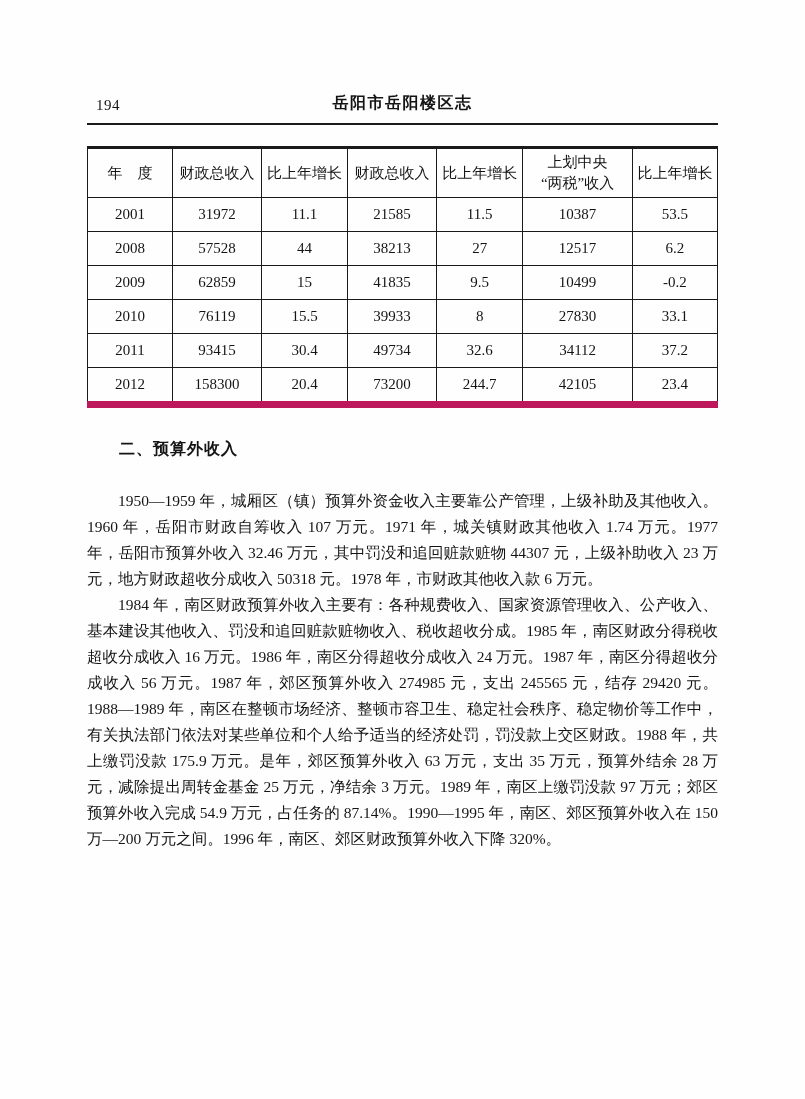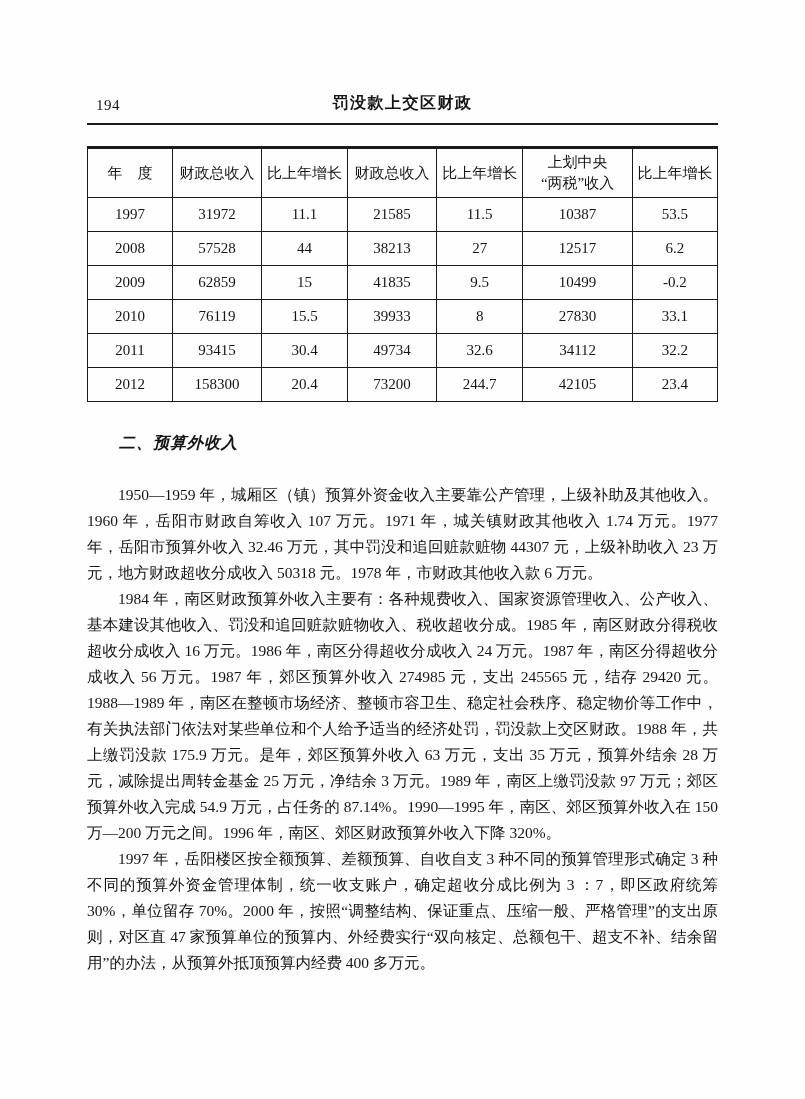--- a/index.html
+++ b/index.html
@@ -40,63 +40,62 @@
     letter-spacing: 1.5px;
     line-height: 20px;
   }
   
   .fin-table {
     width: 100%;
     margin-top: 21px;
     border-collapse: collapse;
     table-layout: fixed;
     border-top: 3px solid #1a1a1a;
-    border-bottom: 1px solid #be185d;
+    border-bottom: 7px solid #be185d;
   }
   .fin-table th, .fin-table td {
     border: 1px solid #1a1a1a;
     text-align: center;
     vertical-align: middle;
     padding: 0;
     font-weight: normal;
     font-size: 15px;
   }
   .fin-table th {
     height: 48px;
     white-space: pre-line;
     line-height: 21px;
   }
   .fin-table td { height: 33px; }
   
   .section-heading {
     margin-top: 31px;
     font-size: 16px;
     font-weight: 700;
-    font-style: italic;
     text-indent: 2em;
     letter-spacing: 1px;
   }
   .body-text { margin-top: 28px; }
   .body-text p {
     margin: 0;
     font-size: 15.5px;
     line-height: 26px;
     text-align: justify;
     text-indent: 2em;
   }
 </style>
 </head>
 <body>
 
 <div class="page">
   <div class="content">
 
     <div class="page-header">
       <span class="page-number">194</span>
-      <div class="book-title">罚没款上交区财政</div>
+      <div class="book-title">岳阳市岳阳楼区志</div>
     </div>
 
     <table class="fin-table">
       <colgroup>
         <col style="width:13.5%">
         <col style="width:14.1%">
         <col style="width:13.7%">
         <col style="width:14.1%">
         <col style="width:13.7%">
         <col style="width:17.4%">
@@ -109,21 +108,21 @@
           <th>比上年增长</th>
           <th>财政总收入</th>
           <th>比上年增长</th>
           <th>上划中央
 “两税”收入</th>
           <th>比上年增长</th>
         </tr>
       </thead>
       <tbody>
           <tr>
-            <td>1997</td>
+            <td>2001</td>
             <td>31972</td>
             <td>11.1</td>
             <td>21585</td>
             <td>11.5</td>
             <td>10387</td>
             <td>53.5</td>
           </tr>
           <tr>
             <td>2008</td>
             <td>57528</td>
@@ -151,36 +150,35 @@
             <td>27830</td>
             <td>33.1</td>
           </tr>
           <tr>
             <td>2011</td>
             <td>93415</td>
             <td>30.4</td>
             <td>49734</td>
             <td>32.6</td>
             <td>34112</td>
-            <td>32.2</td>
+            <td>37.2</td>
           </tr>
           <tr>
             <td>2012</td>
             <td>158300</td>
             <td>20.4</td>
             <td>73200</td>
             <td>244.7</td>
             <td>42105</td>
             <td>23.4</td>
           </tr>
         </tbody>
     </table>
 
     <div class="section-heading">二、预算外收入</div>
 
     <div class="body-text">
       <p>1950—1959 年，城厢区（镇）预算外资金收入主要靠公产管理，上级补助及其他收入。1960 年，岳阳市财政自筹收入 107 万元。1971 年，城关镇财政其他收入 1.74 万元。1977 年，岳阳市预算外收入 32.46 万元，其中罚没和追回赃款赃物 44307 元，上级补助收入 23 万元，地方财政超收分成收入 50318 元。1978 年，市财政其他收入款 6 万元。</p>
       <p>1984 年，南区财政预算外收入主要有：各种规费收入、国家资源管理收入、公产收入、基本建设其他收入、罚没和追回赃款赃物收入、税收超收分成。1985 年，南区财政分得税收超收分成收入 16 万元。1986 年，南区分得超收分成收入 24 万元。1987 年，南区分得超收分成收入 56 万元。1987 年，郊区预算外收入 274985 元，支出 245565 元，结存 29420 元。1988—1989 年，南区在整顿市场经济、整顿市容卫生、稳定社会秩序、稳定物价等工作中，有关执法部门依法对某些单位和个人给予适当的经济处罚，罚没款上交区财政。1988 年，共上缴罚没款 175.9 万元。是年，郊区预算外收入 63 万元，支出 35 万元，预算外结余 28 万元，减除提出周转金基金 25 万元，净结余 3 万元。1989 年，南区上缴罚没款 97 万元；郊区预算外收入完成 54.9 万元，占任务的 87.14%。1990—1995 年，南区、郊区预算外收入在 150 万—200 万元之间。1996 年，南区、郊区财政预算外收入下降 320%。</p>
-      <p>1997 年，岳阳楼区按全额预算、差额预算、自收自支 3 种不同的预算管理形式确定 3 种不同的预算外资金管理体制，统一收支账户，确定超收分成比例为 3 ：7，即区政府统筹 30%，单位留存 70%。2000 年，按照“调整结构、保证重点、压缩一般、严格管理”的支出原则，对区直 47 家预算单位的预算内、外经费实行“双向核定、总额包干、超支不补、结余留用”的办法，从预算外抵顶预算内经费 400 多万元。</p>
     </div>
 
   </div>
 </div>
 
 </body></html>

